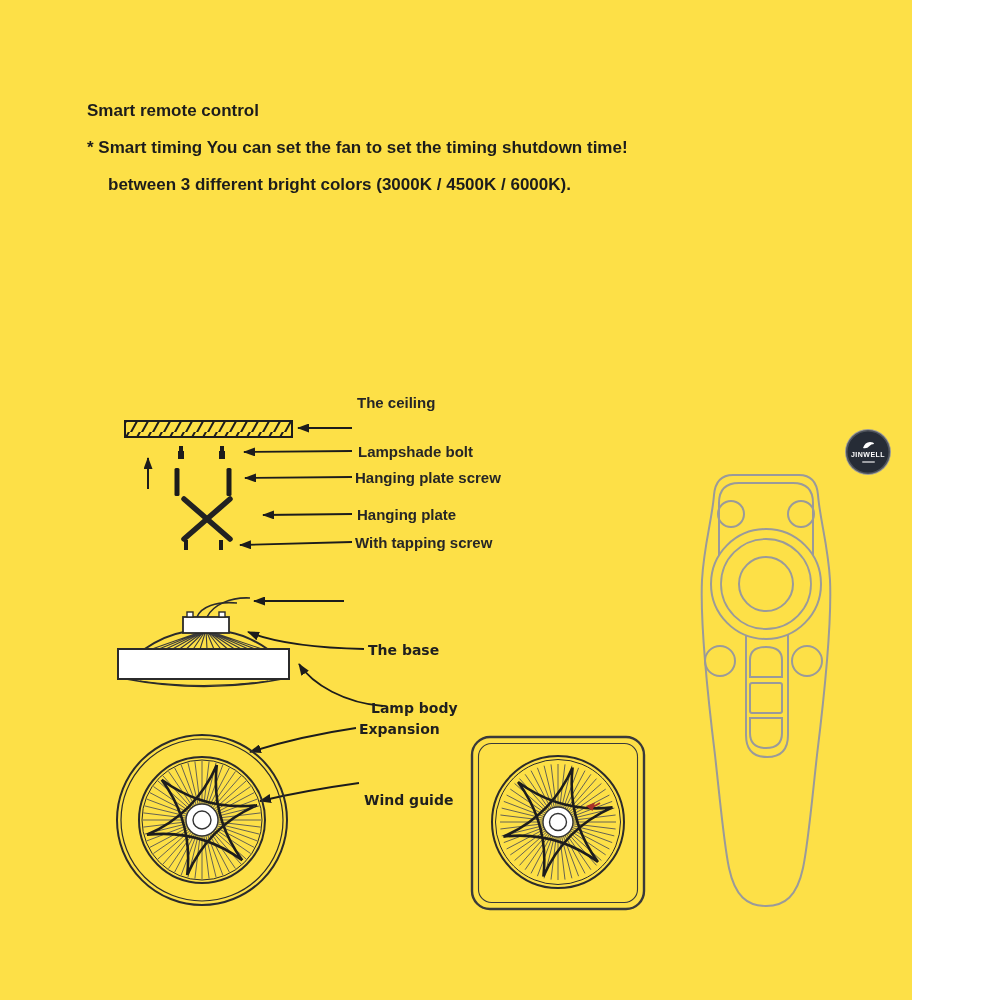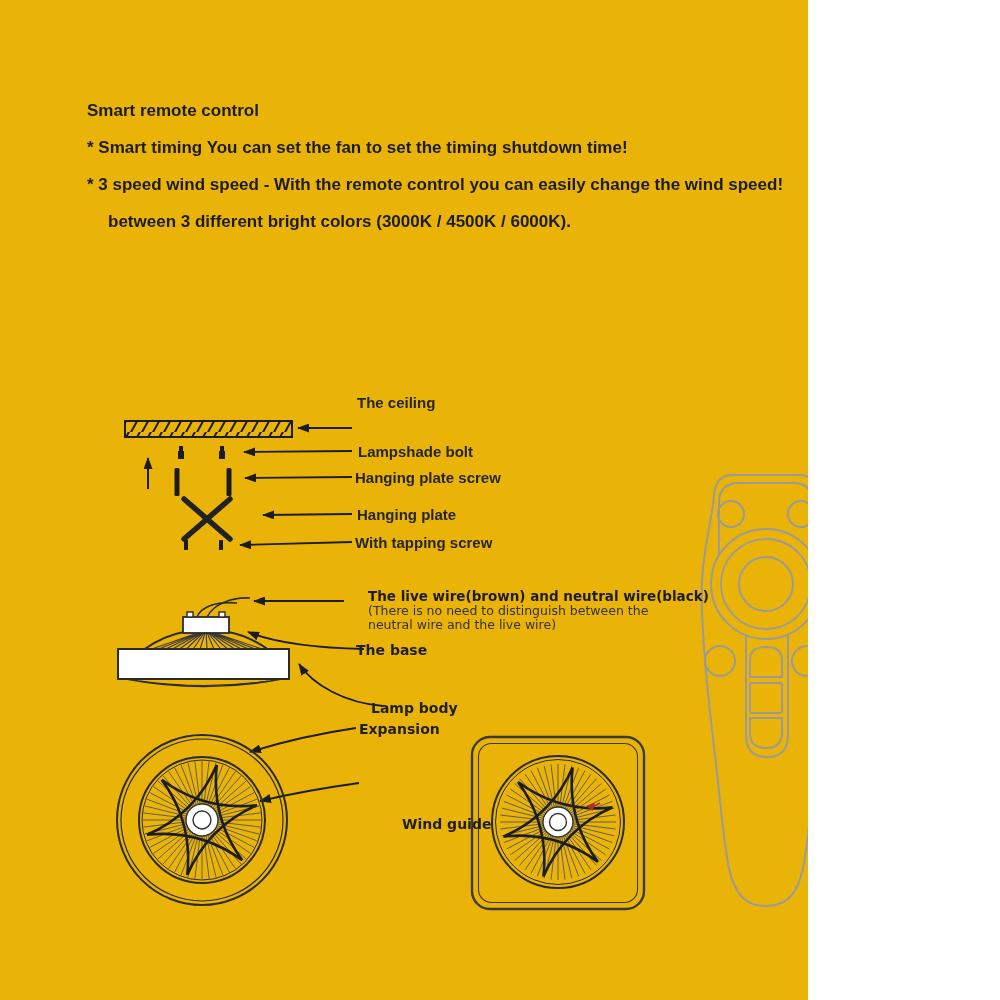--- a/index.html
+++ b/index.html
@@ -1,16 +1,16 @@
 <!DOCTYPE html>
 <html><head>
 <meta charset="utf-8">
 <style>
   html,body{margin:0;padding:0;background:#fff;}
-  .page{position:relative;width:808px;height:1000px;background:#eab308;overflow:hidden;
+  .page{position:relative;width:912px;height:1000px;background:#fde047;overflow:hidden;
         font-family:"Liberation Sans",sans-serif;color:#1c1c1c;}
   
   .intro{position:absolute;left:87px;top:92px;width:900px;}
   .intro p{margin:0;font-size:17px;font-weight:bold;line-height:37px;white-space:nowrap;color:#1c1c1c;}
   .intro p.cont{padding-left:21px;}
   
   .lbl{position:absolute;white-space:nowrap;color:#222;}
   .lbl-install{font-size:15px;font-weight:600;color:#262626;}
   .lbl-part{font-size:14px;font-weight:bold;color:#1f1f1f;font-family:"DejaVu Sans",sans-serif;}
   .wire-block{position:absolute;left:368px;top:589px;}
@@ -25,21 +25,20 @@
   svg.art{position:absolute;left:0;top:0;}
 </style>
 </head>
 <body>
 
 <div class="page">
 
   <div class="intro">
     <p>Smart remote control</p>
     <p>* Smart timing You can set the fan to set the timing shutdown time!</p>
-    <p>* 3 speed wind speed - With the remote control you can easily change the wind speed!</p>
     <p class="cont">between 3 different bright colors (3000K / 4500K / 6000K).</p>
   </div>
 
   <svg class="art" width="1000" height="1000" viewBox="0 0 1000 1000">
     <defs>
       <marker id="arr" viewBox="0 0 12 9" refX="11" refY="4.5" markerWidth="12" markerHeight="9" orient="auto" markerUnits="userSpaceOnUse">
         <path d="M0 0 L12 4.5 L0 9 Z" fill="#1c1c1c"></path>
       </marker>
       <pattern id="hatch" width="11" height="16" patternUnits="userSpaceOnUse">
         <path d="M-2 18 L9 -2 M9 18 L20 -2" stroke="#1c1c1c" stroke-width="2"></path>
@@ -138,29 +137,24 @@
       <path d="M750 718 L782 718 L782 733 Q782 748 766 748 Q750 748 750 733 Z"></path>
     </g>
   </svg>
 
   <div class="lbl lbl-install" style="left:357px;top:394px;">The ceiling</div>
   <div class="lbl lbl-install" style="left:358px;top:443px;">Lampshade bolt</div>
   <div class="lbl lbl-install" style="left:355px;top:469px;">Hanging plate screw</div>
   <div class="lbl lbl-install" style="left:357px;top:506px;">Hanging plate</div>
   <div class="lbl lbl-install" style="left:355px;top:534px;">With tapping screw</div>
 
-  <div class="wire-block">
-    <div class="t">The live wire(brown) and neutral wire(black)</div>
-    <div class="n">(There is no need to distinguish between the</div>
-    <div class="n">neutral wire and the live wire)</div>
-  </div>
-  <div class="lbl lbl-part" style="left:356px;top:642px;text-align:center;">The base</div>
+  <div class="lbl lbl-part" style="left:368px;top:642px;text-align:center;">The base</div>
   <div class="lbl lbl-part" style="left:371px;top:700px;">Lamp body</div>
   <div class="lbl lbl-part" style="left:359px;top:721px;">Expansion</div>
-  <div class="lbl lbl-part" style="left:364px;top:816px;margin-left:38px;">Wind guide</div>
+  <div class="lbl lbl-part" style="left:364px;top:792px;">Wind guide</div>
 
   <div class="logo" style="background: rgb(38, 44, 54);">
     <svg width="13" height="9" viewBox="0 0 13 9">
       <path d="M1 7 Q3 1 8 1 Q12 1 12 3 Q9 3 7.5 5 Q5 8 1 7 Z" fill="#ffffff"></path>
     </svg>
     <div class="brand">JINWELL</div>
     <div class="sub"></div>
   </div>
 
 </div>

